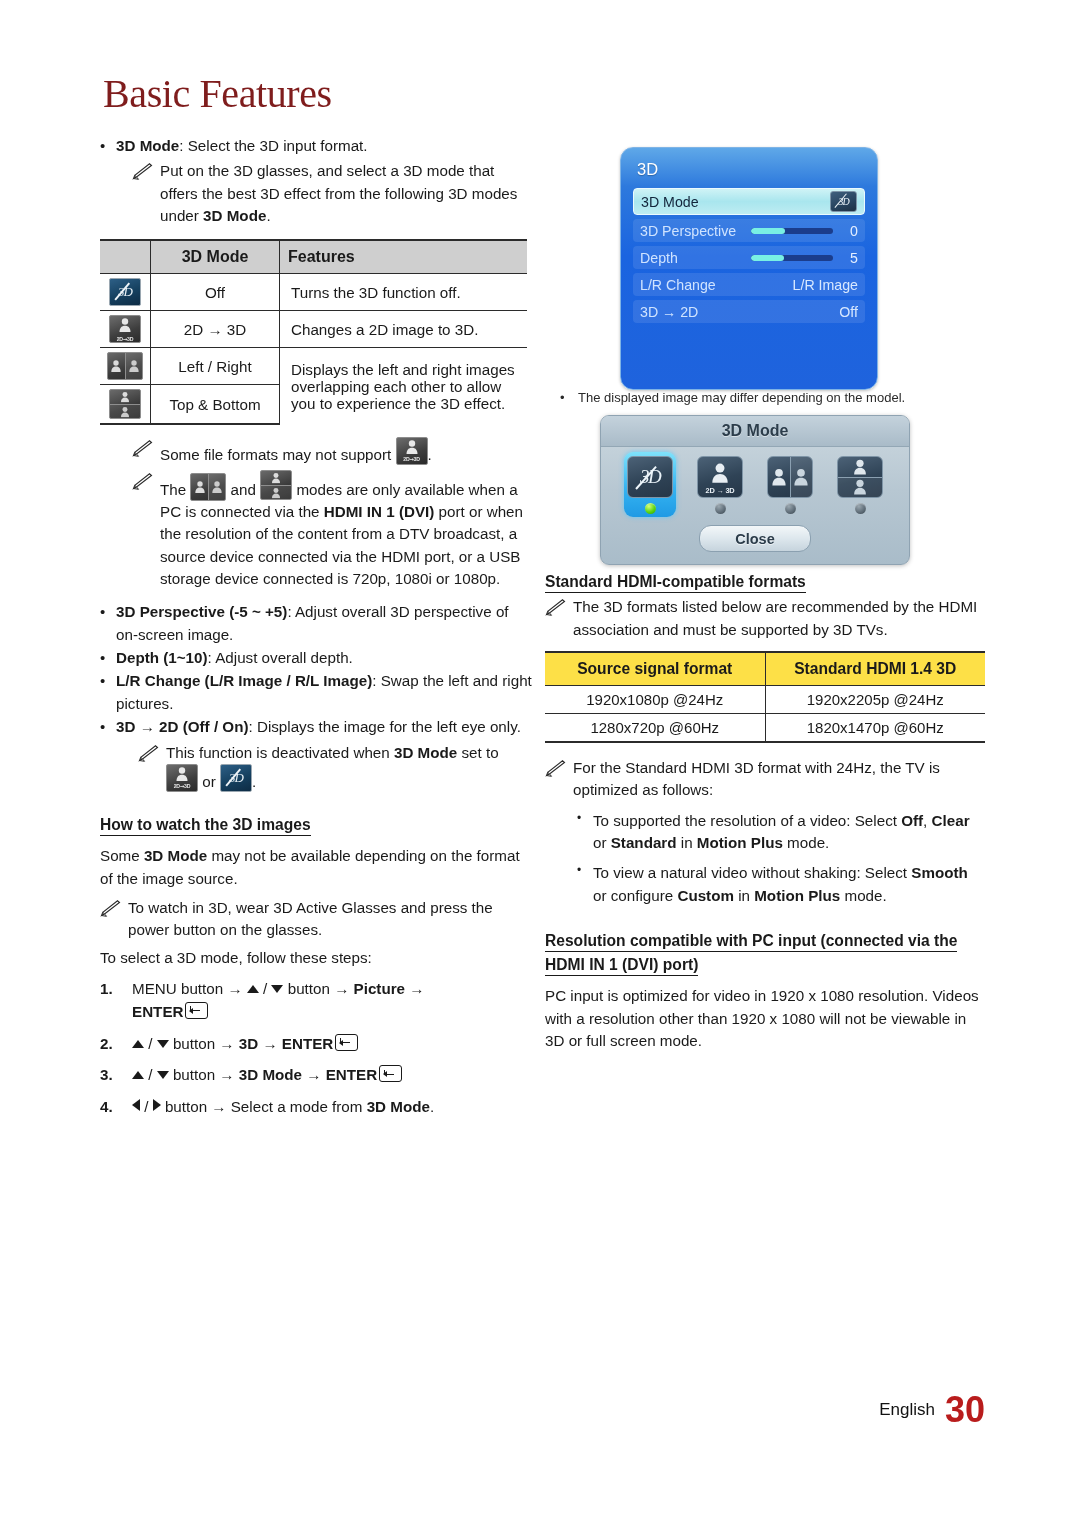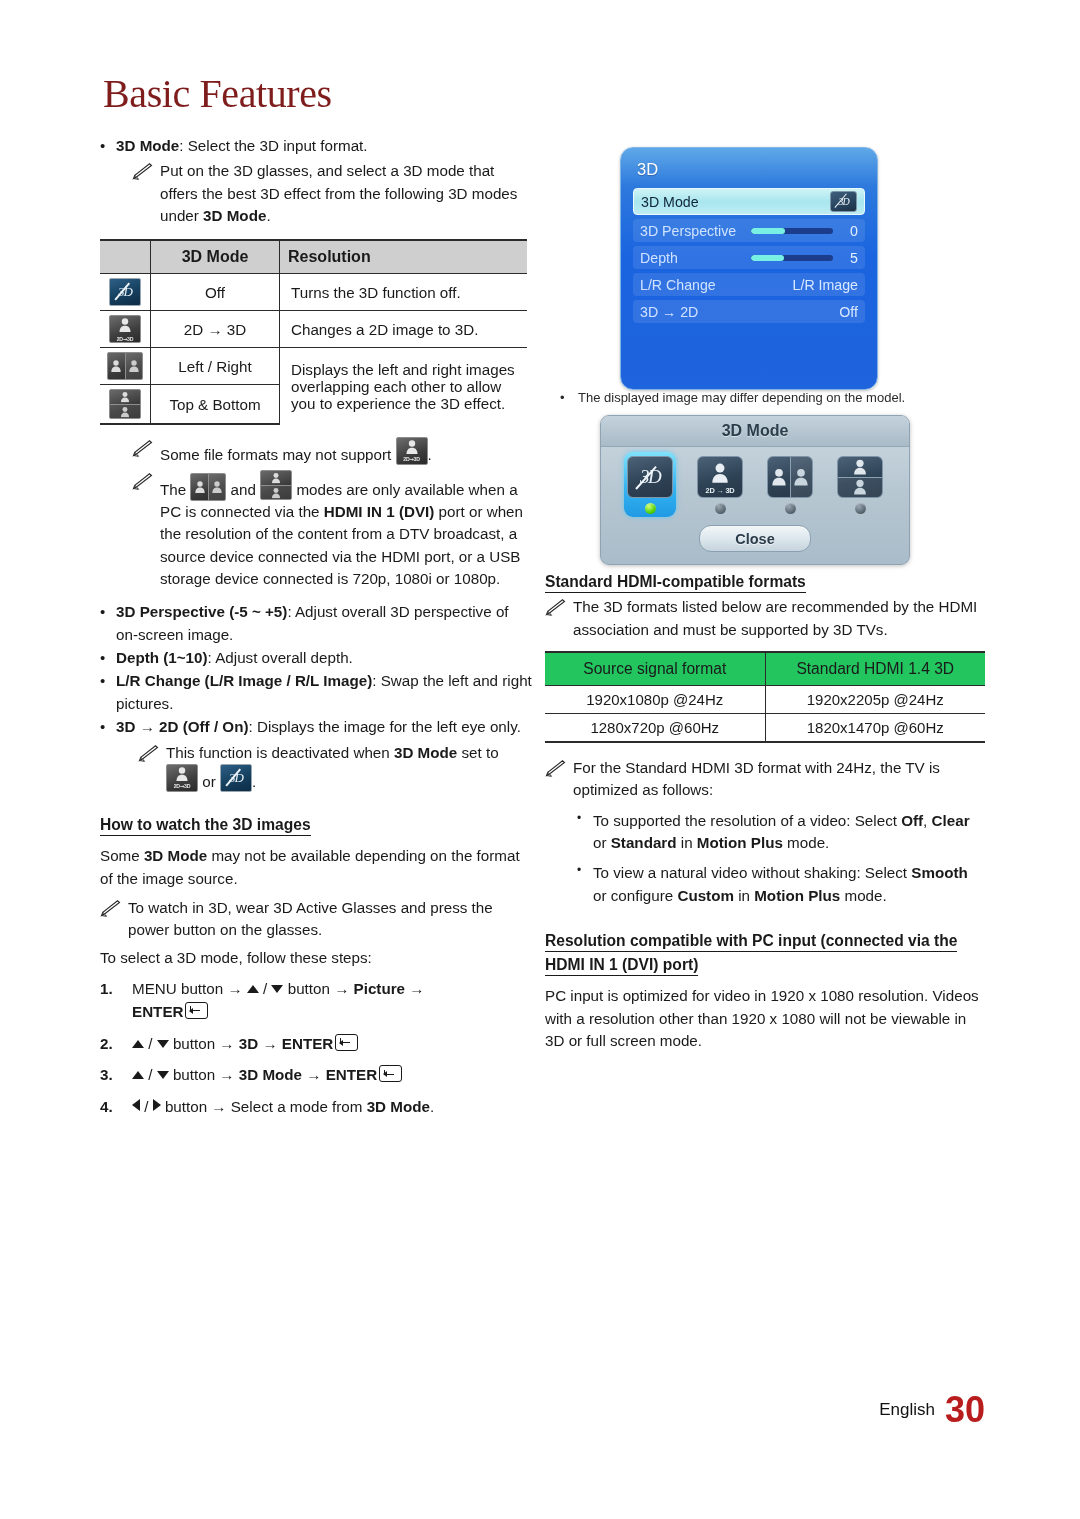--- a/index.html
+++ b/index.html
@@ -122,24 +122,24 @@
   .tbl-3dmode .hdr-icon-cell { background: #cfcfcf; border-left: none; }
 
   
   .tbl-hdmi {
     margin-top: 10px;
     width: 440px;
     border-collapse: collapse;
     font-size: 15px;
   }
   .tbl-hdmi th {
-    background: #22c55e;
+    background: #fde047;
     border-top: 2.2px solid #2b2b2b;
     border-bottom: 1.4px solid #2b2b2b;
-    font-weight: normal;
+    font-weight: bold;
     font-size: 15.6px;
     padding: 7px 4px;
     text-align: center;
   }
   .tbl-hdmi td {
     border-bottom: 1.2px solid #2b2b2b;
     padding: 5px 4px;
     text-align: center;
   }
   .tbl-hdmi th + th, .tbl-hdmi td + td { border-left: 1.2px solid #2b2b2b; }
@@ -504,21 +504,21 @@
         </svg>
     </div>
     <div class="note-body"><span>Put on the 3D glasses, and select a 3D mode that offers the best 3D effect from the following 3D modes under </span><b>3D Mode</b><span>.</span></div>
   </div>
 
   <table class="tbl-3dmode">
     <thead>
       <tr>
         <th class="hdr-icon-cell"></th>
         <th style="text-align:center">3D Mode</th>
-        <th>Resolution</th>
+        <th>Features</th>
       </tr>
     </thead>
     <tbody>
       <tr>
         <td class="c-icon">
           <span class="ic ic-off"><span class="g">3D</span><span class="slash"></span></span>
         </td>
         <td class="c-mode">Off</td>
         <td class="c-fn">Turns the 3D function off.</td>
       </tr>

